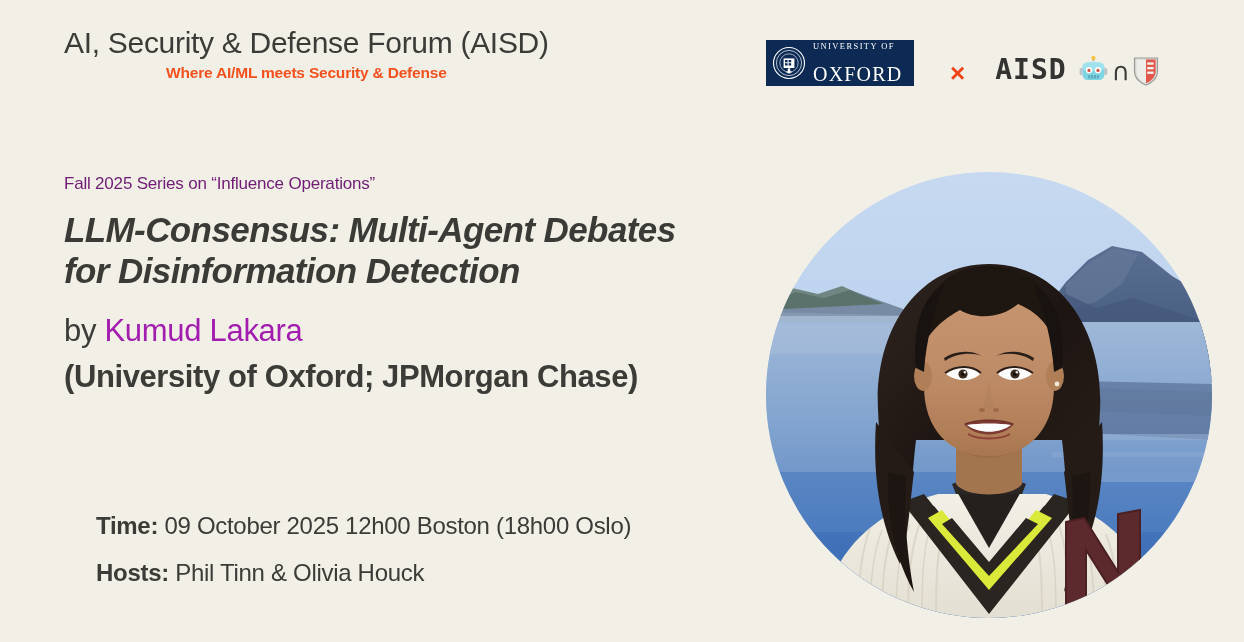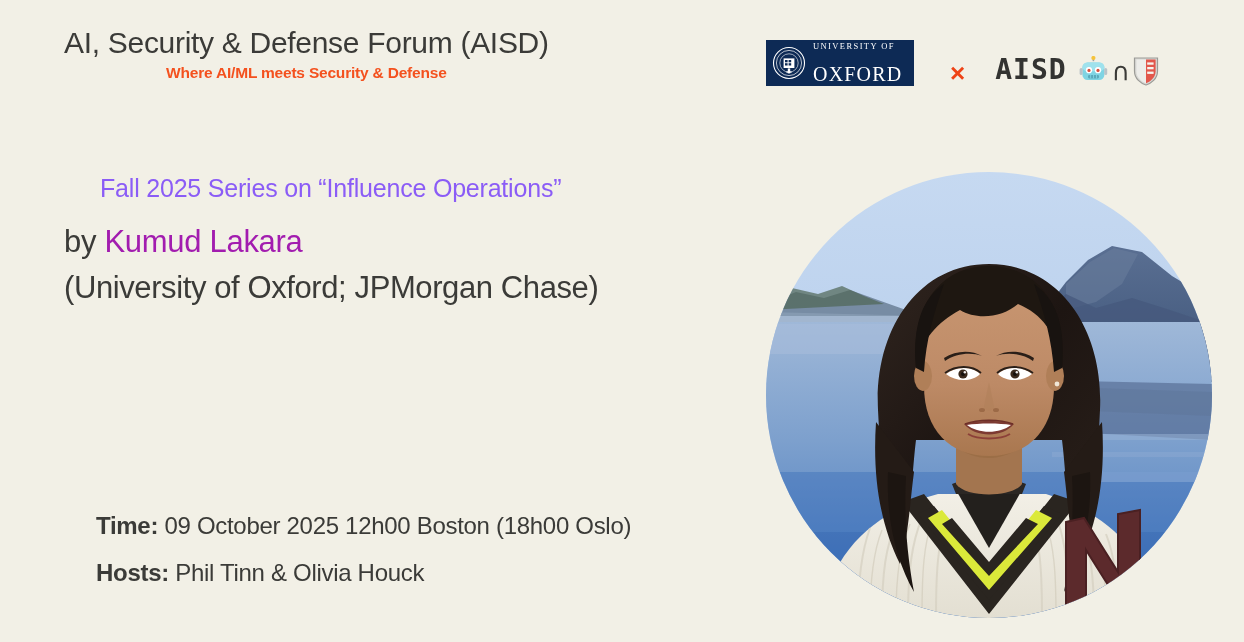--- a/index.html
+++ b/index.html
@@ -112,24 +112,23 @@
   .shield-icon { width: 26px; height: 30px; }
 
   
   .copy {
     position: absolute;
     left: 64px;
     top: 174px;
     width: 700px;
   }
   .series-line {
-    font-size: 25px;
-    color: #8b5cf6;
+    font-size: 17px;
+    color: #701a75;
     letter-spacing: -0.2px;
-    margin-left: 36px;
   }
   .talk-title {
     margin-top: 16px;
     font-size: 35px;
     font-weight: bold;
     font-style: italic;
     color: #3a3a37;
     line-height: 1.17;
     letter-spacing: -0.6px;
   }
@@ -138,20 +137,21 @@
     font-size: 31px;
     color: #3b3b38;
     letter-spacing: -0.3px;
   }
   .byline .speaker { color: #a21caf; }
   .affiliation {
     margin-top: 10px;
     font-size: 31px;
     color: #3b3b38;
     letter-spacing: -0.4px;
+    font-weight: bold;
   }
 
   .details {
     position: absolute;
     left: 64px;
     top: 512px;
     width: 740px;
   }
   .detail-line {
     font-size: 24px;
@@ -237,20 +237,24 @@
         <rect x="14.2" y="15.6" width="6.4" height="2.3" fill="#f6f4ef"></rect>
         <path d="M1.5 2 H24.5 V15 C24.5 23 18 27.5 13 29 C8 27.5 1.5 23 1.5 15 Z" fill="none" stroke="#9b9b97" stroke-width="1.2"></path>
       </svg>
     </div>
 
   </div>
 </div>
 
 <div class="copy">
   <div class="series-line">Fall 2025 Series on “Influence Operations”</div>
+  <div class="talk-title">
+    <div>LLM-Consensus: Multi-Agent Debates</div>
+    <div>for Disinformation Detection</div>
+  </div>
   <div class="byline">
     <span>by </span><span class="speaker">Kumud Lakara</span>
   </div>
   <div class="affiliation">(University of Oxford; JPMorgan Chase)</div>
 </div>
 
 <div class="details">
   <div class="detail-line">
     <span class="detail-label">Time:</span>
     <span>09 October 2025  12h00 Boston (18h00 Oslo)</span>

